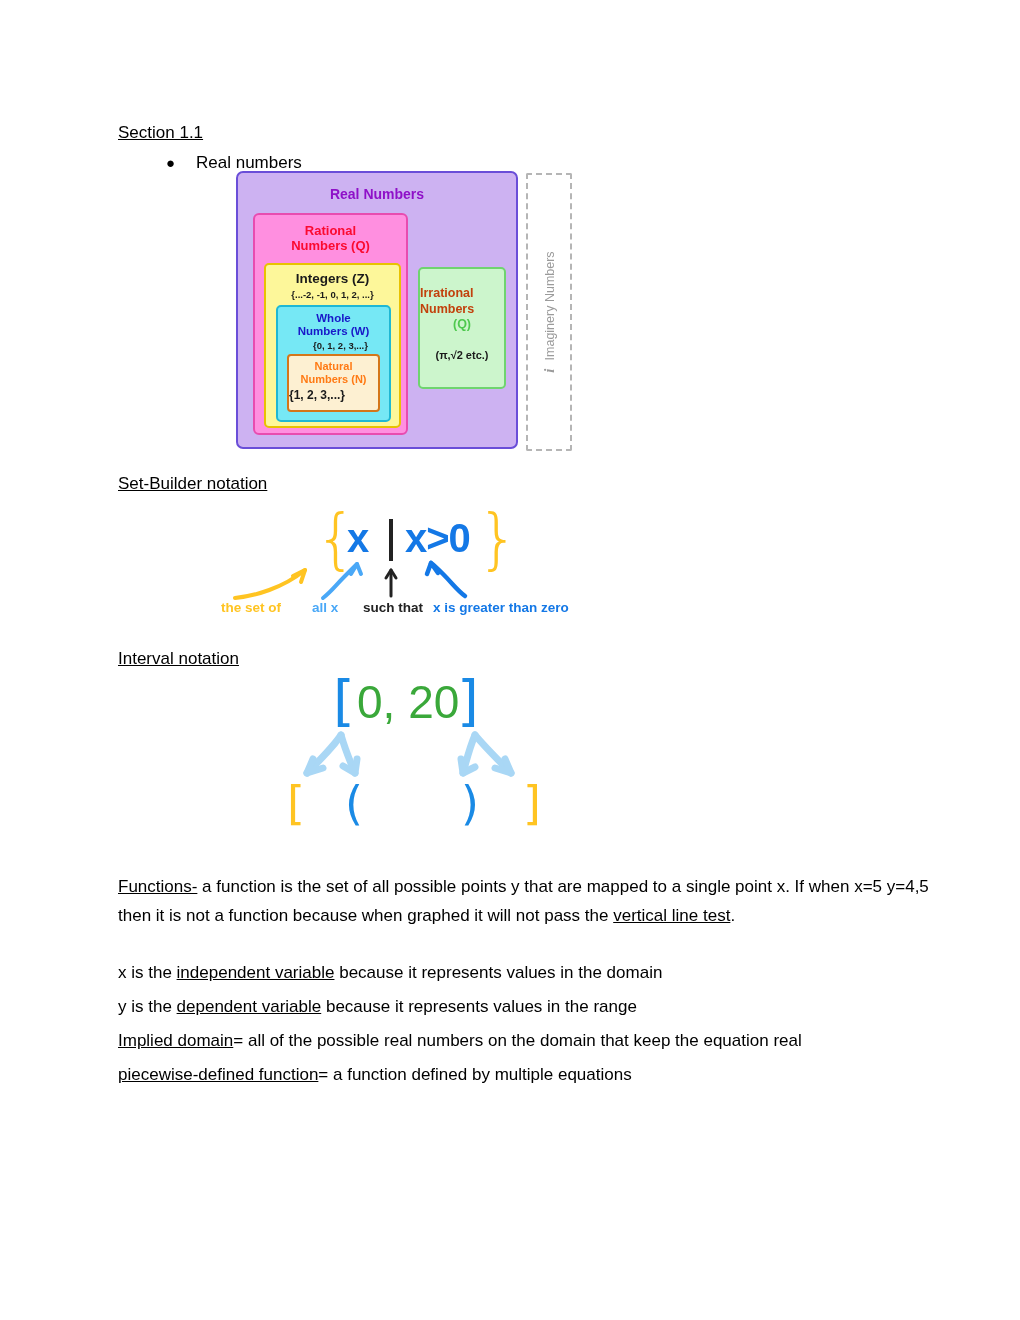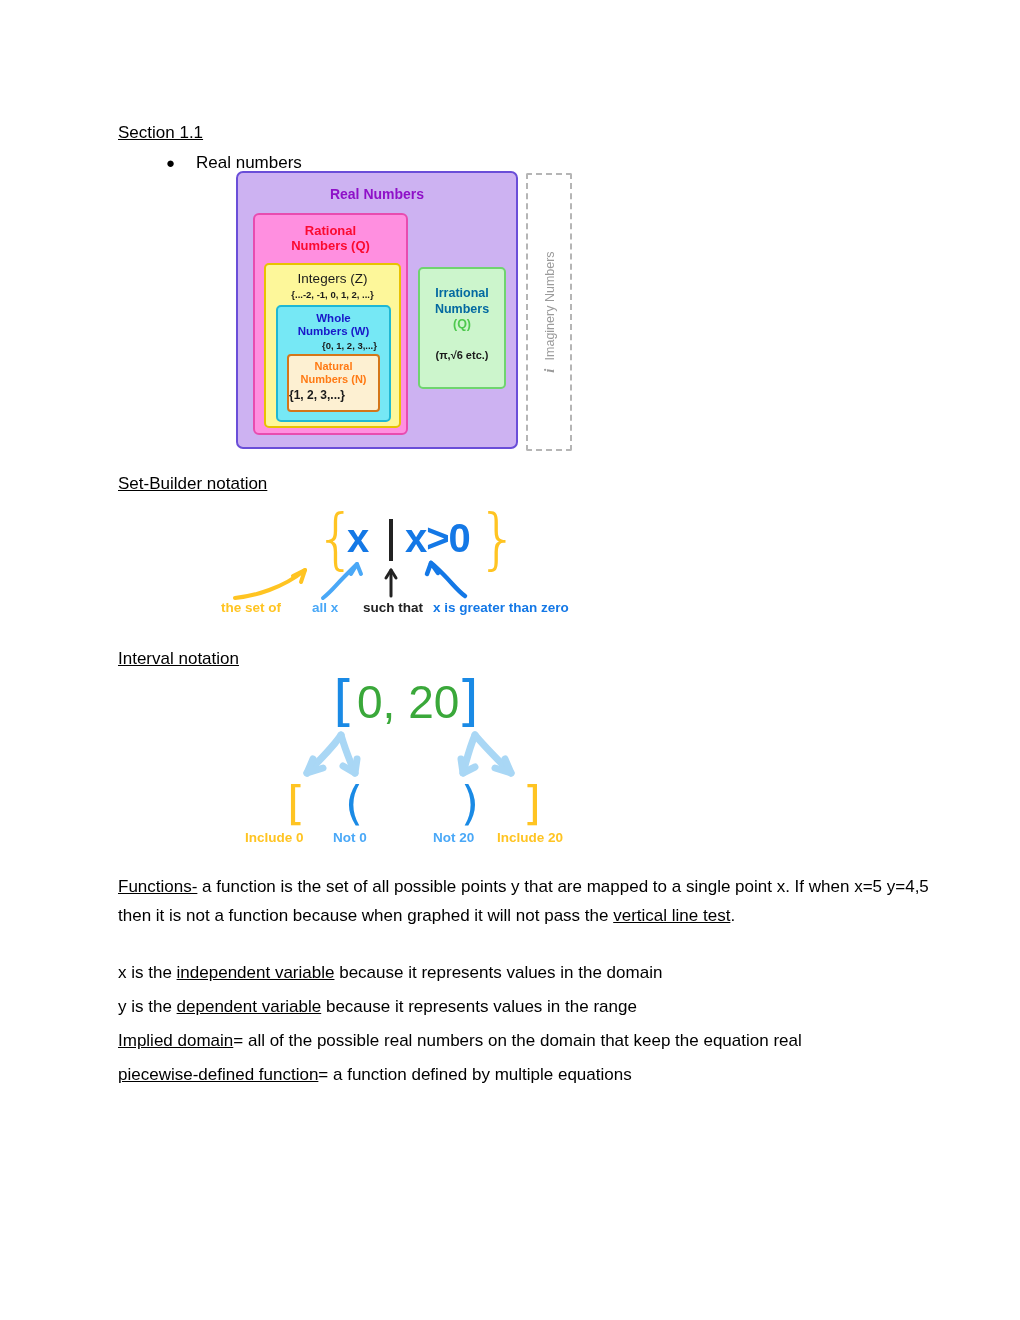--- a/index.html
+++ b/index.html
@@ -132,21 +132,21 @@
     border-radius: 5px;
     box-sizing: border-box;
   }
   .rn-integers-title {
     position: absolute;
     top: 6px;
     left: 0;
     width: 100%;
     text-align: center;
     font-size: 13.5px;
-    font-weight: normal;
+    font-weight: bold;
     color: #1a1a1a;
   }
   .rn-integers-set {
     position: absolute;
     top: 24px;
     left: 0;
     width: 100%;
     text-align: center;
     font-size: 9.5px;
     font-weight: bold;
@@ -170,21 +170,21 @@
     width: 100%;
     text-align: center;
     font-size: 11.5px;
     font-weight: bold;
     line-height: 13px;
     color: #1818c8;
   }
   .rn-whole-set {
     position: absolute;
     top: 33px;
-    left: 16px;
+    left: 7px;
     width: 100%;
     text-align: center;
     font-size: 9.5px;
     font-weight: bold;
     color: #1a1a1a;
   }
   .rn-natural {
     position: absolute;
     left: 9px;
     top: 47px;
@@ -225,25 +225,24 @@
     background: #ccf5cc;
     border: 2px solid #6fd46f;
     border-radius: 5px;
     box-sizing: border-box;
   }
   .rn-irrational-title {
     position: absolute;
     top: 16px;
     left: 0;
     width: 100%;
-    text-align: center;
     font-size: 12.5px;
     font-weight: bold;
     line-height: 16px;
-    color: #0369a1;
+    color: #c2410c;
   }
   .rn-irrational-q {
     position: absolute;
     top: 48px;
     left: 0;
     width: 100%;
     text-align: center;
     font-size: 12.5px;
     font-weight: bold;
     color: #4ec94e;
@@ -471,21 +470,21 @@
           </div>
         </div>
       </div>
 
       <div class="rn-irrational">
         <div class="rn-irrational-title">
           <span>Irrational</span><br>
           <span>Numbers</span>
         </div>
         <div class="rn-irrational-q">(Q)</div>
-        <div class="rn-irrational-ex">(π,√6 etc.)</div>
+        <div class="rn-irrational-ex">(π,√2 etc.)</div>
       </div>
     </div>
 
     <div class="rn-imaginary">
       <div class="rn-imaginary-label">
         <span class="rn-imaginary-i">i</span><span>Imaginery Numbers</span>
       </div>
     </div>
   </div>
 
@@ -545,26 +544,20 @@
       <path d="M 266 98 L 250 93 M 266 98 L 260 84" stroke="#a9d7f5" stroke-width="7" fill="none" stroke-linecap="round"></path>
     </svg>
 
     <div class="iv-row2">
       <span class="iv-sym iv-s1">[</span>
       <span class="iv-sym iv-s2">(</span>
       <span class="iv-sym iv-s3">)</span>
       <span class="iv-sym iv-s4">]</span>
     </div>
 
-    <div class="iv-labels">
-      <span class="iv-label iv-lb1">Include 0</span>
-      <span class="iv-label iv-lb2">Not 0</span>
-      <span class="iv-label iv-lb3">Not 20</span>
-      <span class="iv-label iv-lb4">Include 20</span>
-    </div>
   </div>
 
   <div class="doc-body" style="top:872px; width:820px;">
     <p class="para"><span class="u">Functions-</span><span> a function is the set of all possible points y that are mapped to a single point x. If when x=5 y=4,5 then it is not a function because when graphed it will not pass the </span><span class="u">vertical line test</span><span>.</span></p>
   </div>
 
   <div class="doc-body" style="top:958px; width:830px;">
     <p class="para" style="margin-bottom:5px;"><span>x is the </span><span class="u">independent variable</span><span> because it represents values in the domain</span></p>
     <p class="para" style="margin-bottom:5px;"><span>y is the </span><span class="u">dependent variable</span><span> because it represents values in the range</span></p>
     <p class="para" style="margin-bottom:5px;"><span class="u">Implied domain</span><span>= all of the possible real numbers on the domain that keep the equation real</span></p>

